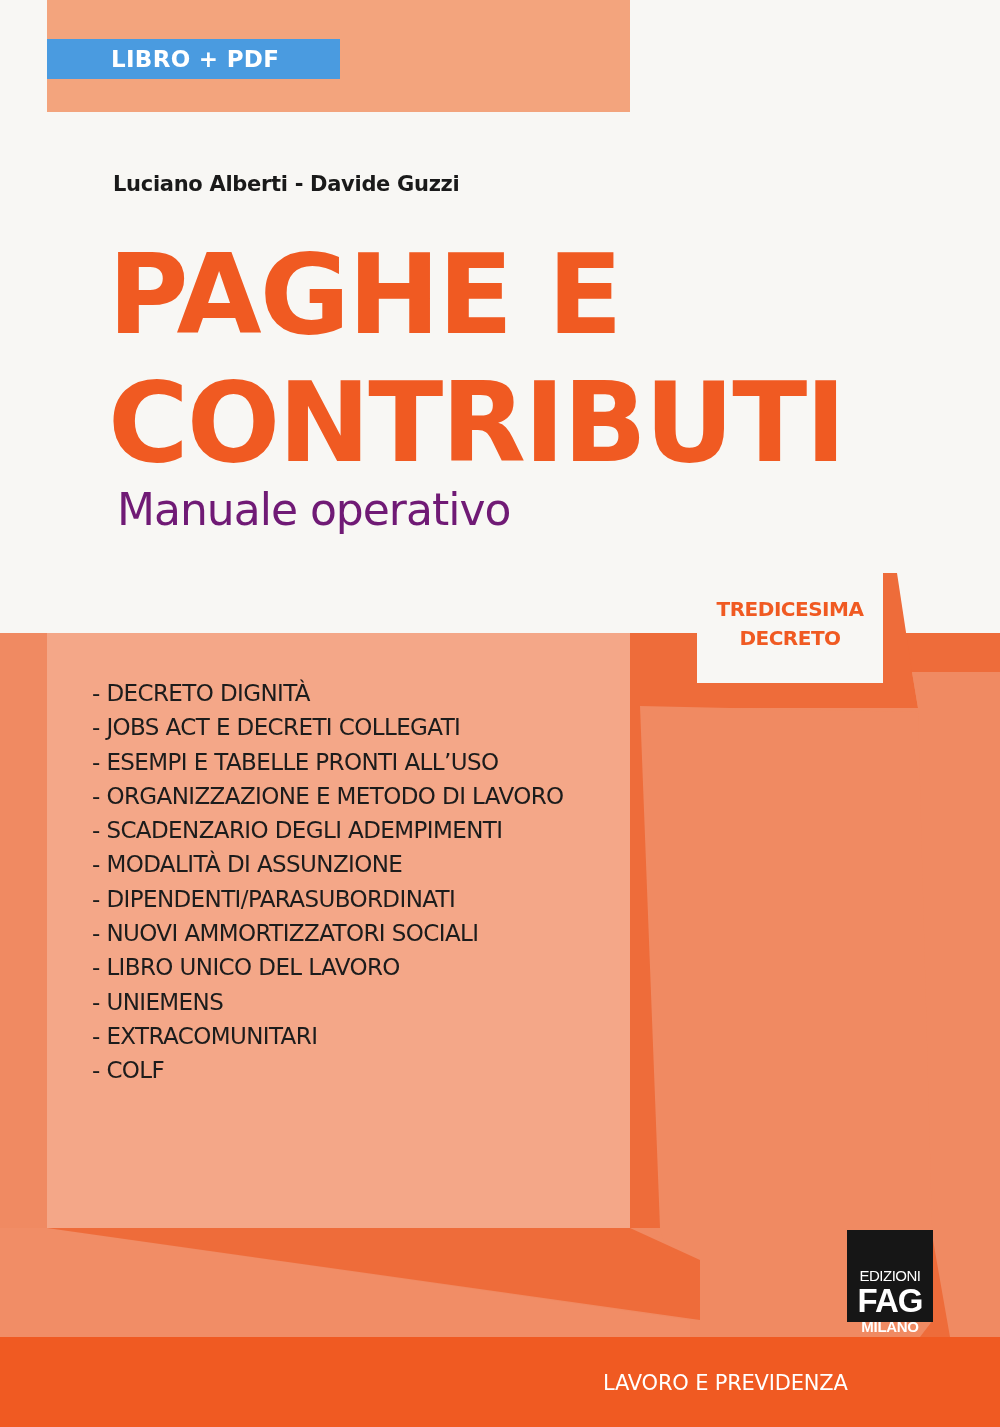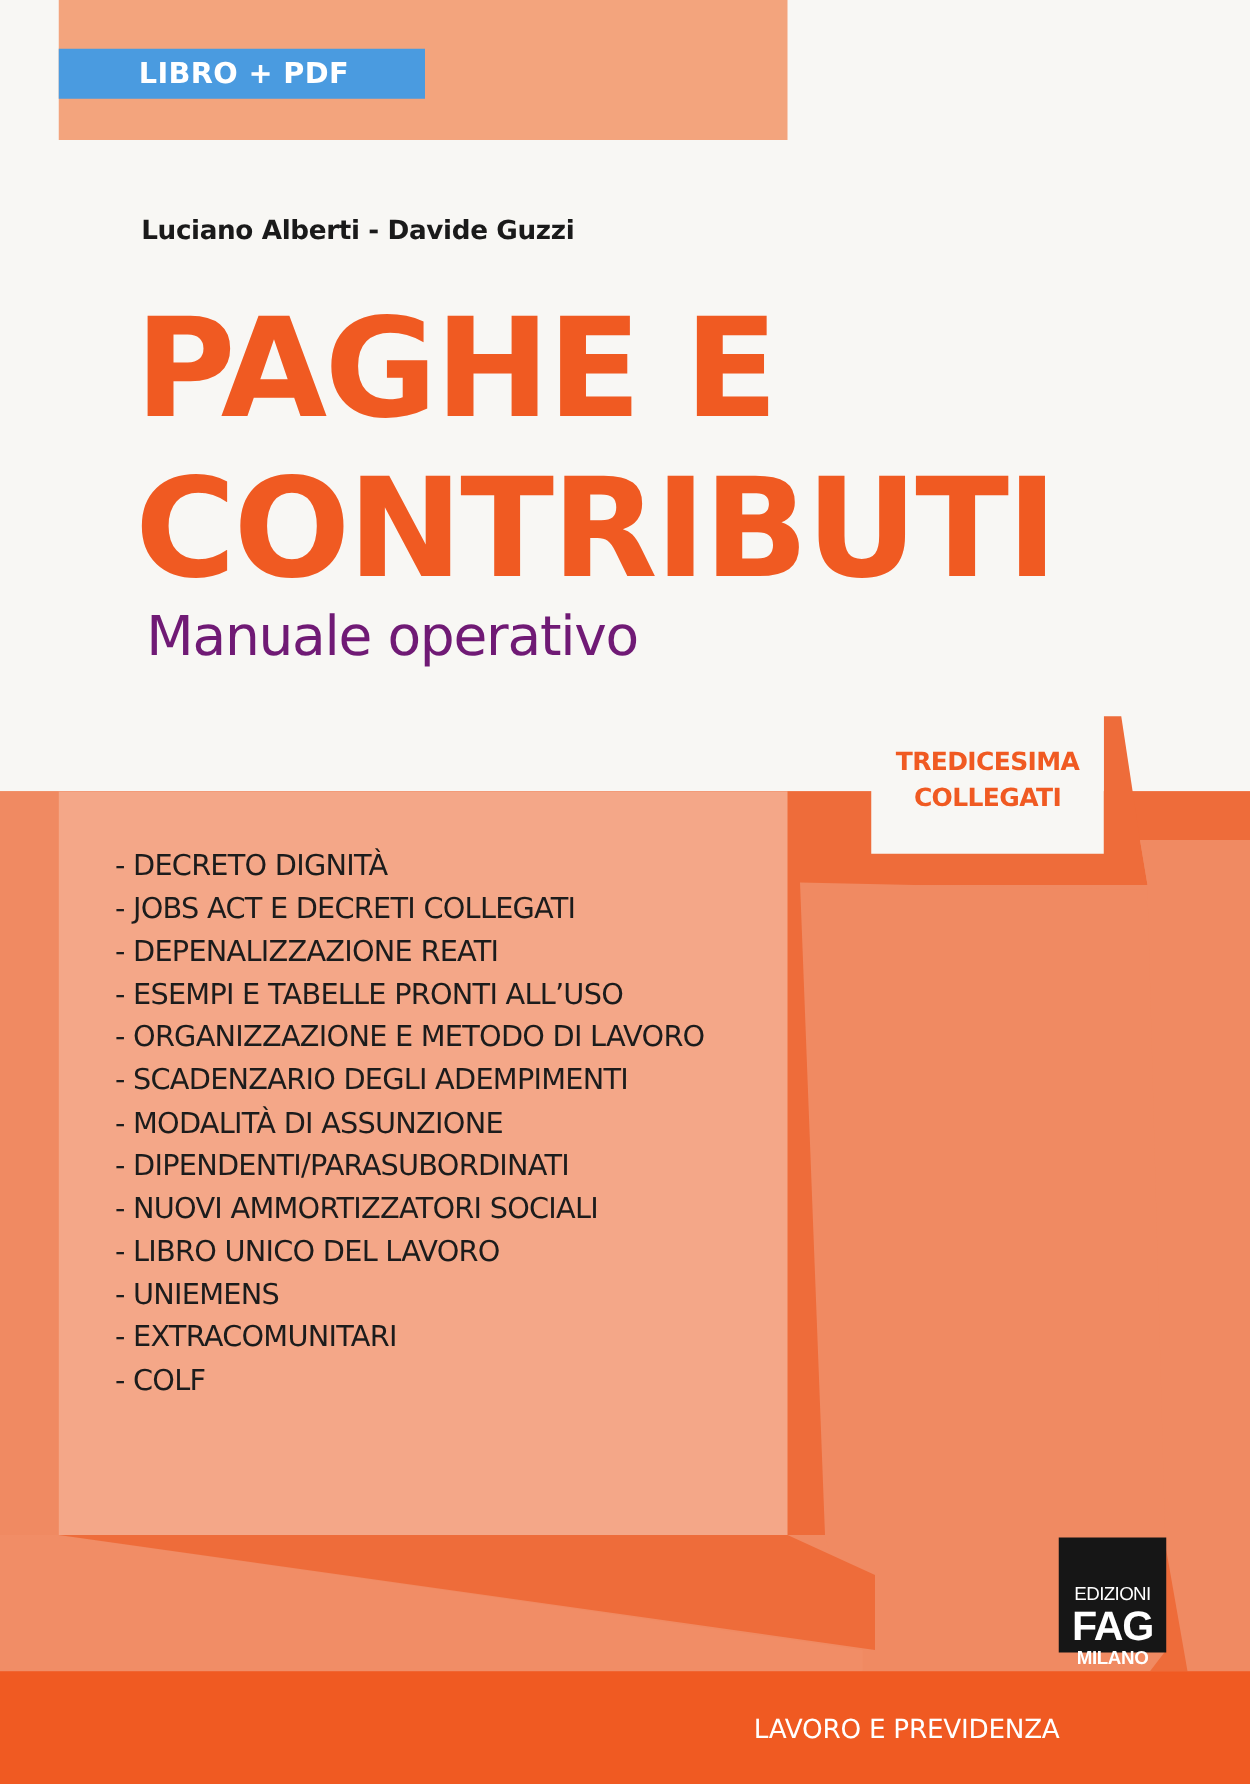--- a/index.html
+++ b/index.html
@@ -91,27 +91,26 @@
 <div class="abs badge">LIBRO + PDF</div>
 
 <div class="abs authors">Luciano Alberti - Davide Guzzi</div>
 
 <div class="abs title l1">PAGHE E</div>
 <div class="abs title l2">CONTRIBUTI</div>
 <div class="abs subtitle">Manuale operativo</div>
 
 <div class="abs edition">
   <div>TREDICESIMA</div>
-  <div>COLLEGATI</div>
+  <div>DECRETO</div>
 </div>
 
 <ul class="abs topics">
   <li>- DECRETO DIGNITÀ</li>
   <li>- JOBS ACT E DECRETI COLLEGATI</li>
-  <li>- DEPENALIZZAZIONE REATI</li>
   <li>- ESEMPI E TABELLE PRONTI ALL’USO</li>
   <li>- ORGANIZZAZIONE E METODO DI LAVORO</li>
   <li>- SCADENZARIO DEGLI ADEMPIMENTI</li>
   <li>- MODALITÀ DI ASSUNZIONE</li>
   <li>- DIPENDENTI/PARASUBORDINATI</li>
   <li>- NUOVI AMMORTIZZATORI SOCIALI</li>
   <li>- LIBRO UNICO DEL LAVORO</li>
   <li>- UNIEMENS</li>
   <li>- EXTRACOMUNITARI</li>
   <li>- COLF</li>

